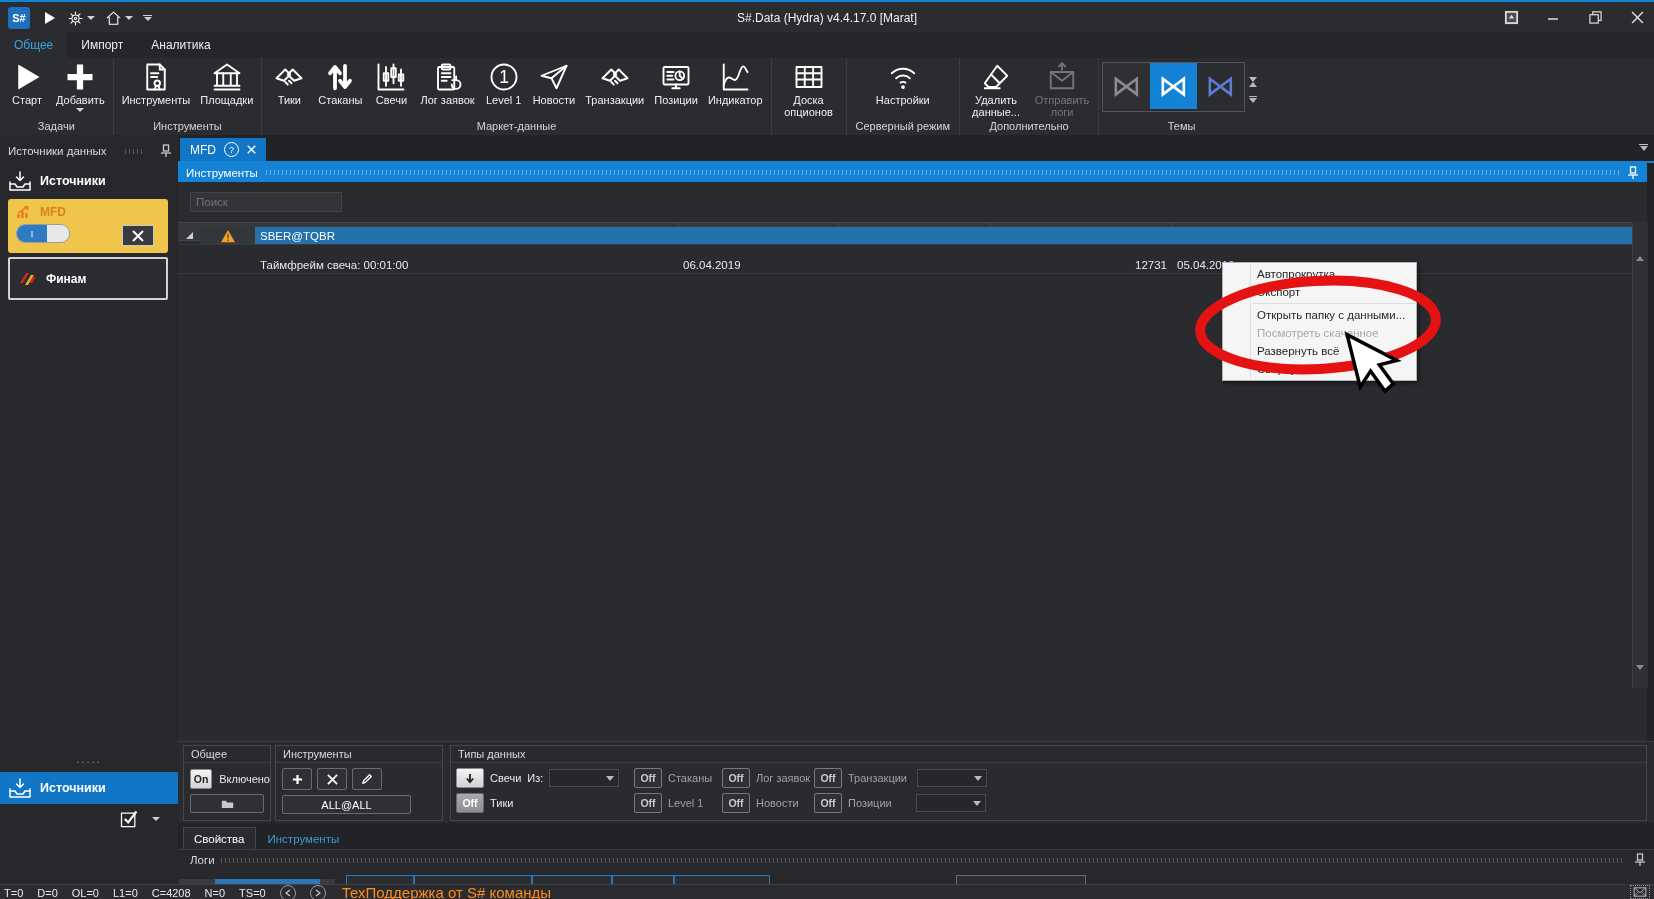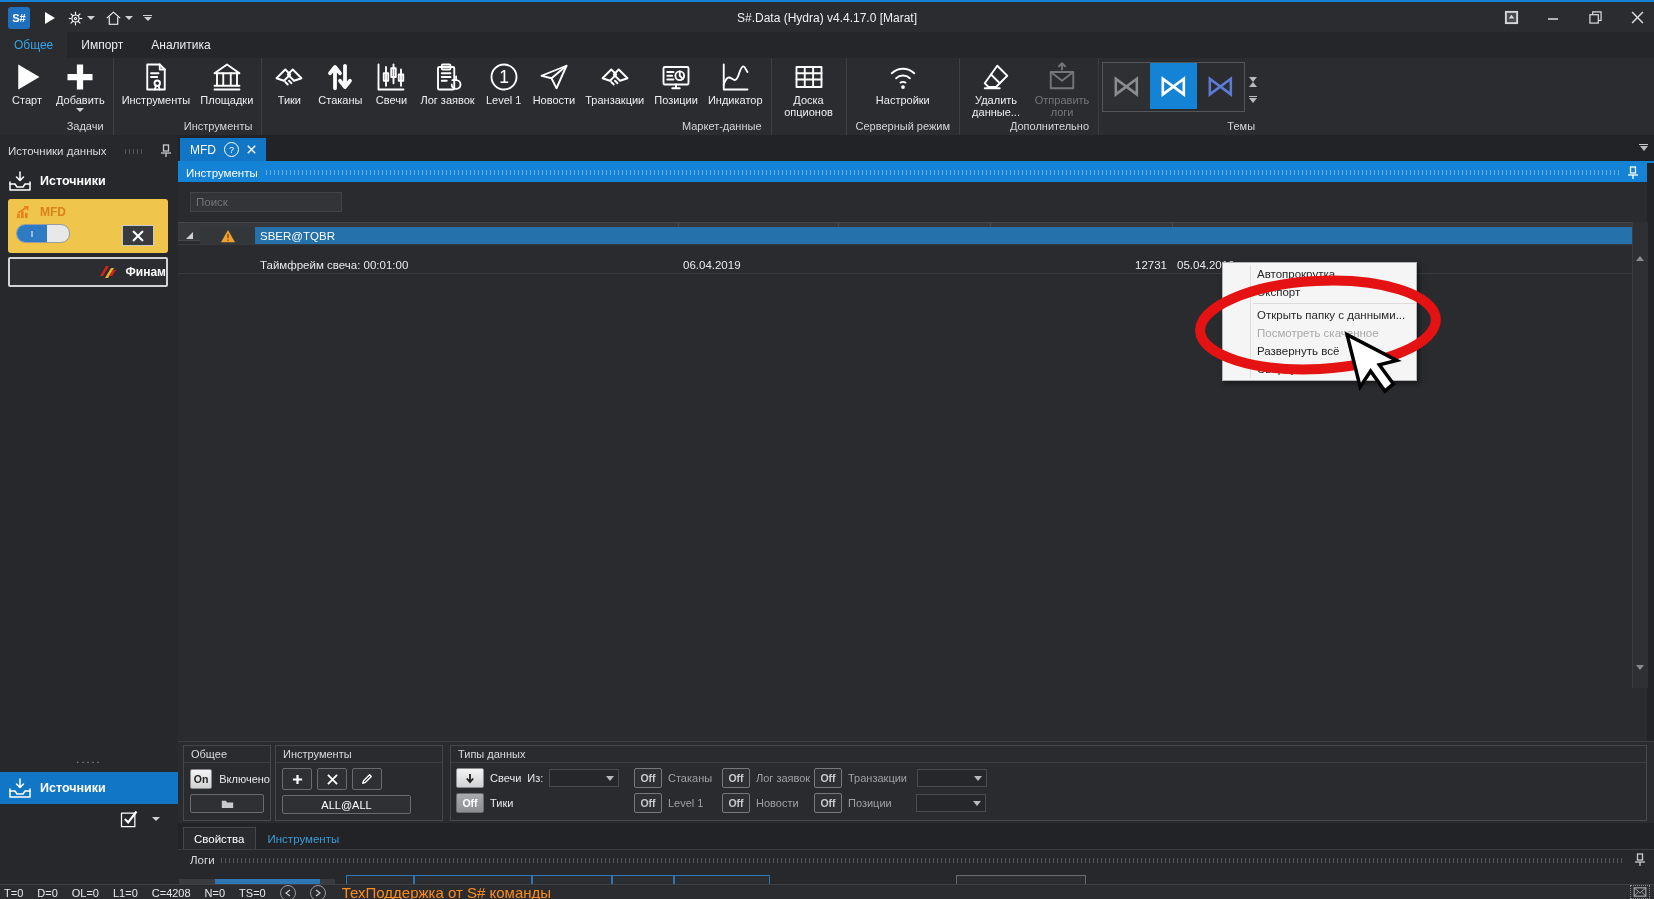--- a/index.html
+++ b/index.html
@@ -17,41 +17,41 @@
   .tb-title{position:absolute;left:0;right:0;text-align:center;font-size:12px;color:#f0f0f1;pointer-events:none;}
   .winbtns{position:absolute;right:4px;top:4px;display:flex;gap:16px;align-items:center;color:#dcdcde;}
   .winbtn{width:26px;height:22px;display:flex;align-items:center;justify-content:center;}
   
   .ribbon-tabs{position:absolute;left:0;top:32px;width:1654px;height:26px;background:#252629;display:flex;align-items:stretch;}
   .rtab{padding:0 14px;display:flex;align-items:center;font-size:12px;color:#ededee;}
   .rtab.active{background:#2b2c2f;color:#36a3e8;}
   .ribbon-body{position:absolute;left:0;top:58px;width:1654px;height:77px;background:#2b2c2f;border-bottom:1px solid #3c3d40;display:flex;}
   .rgroup{display:flex;flex-direction:column;border-right:1px solid #3d3e42;padding:0 3px;}
   .rgroup-btns{flex:1;display:flex;align-items:flex-start;justify-content:center;padding-top:2px;}
-  .rgroup-label{text-align:right;font-size:11px;color:#d4d5d8;padding:1px 6px 3px;white-space:nowrap;}
+  .rgroup-label{text-align:center;font-size:11px;color:#d4d5d8;padding:1px 6px 3px;white-space:nowrap;}
   .rbtn{display:flex;flex-direction:column;align-items:center;padding:2px 5px 0;min-width:38px;color:#efeff0;font-size:11px;line-height:1.1;text-align:center;white-space:pre-line;}
   .rbtn svg{width:30px;height:30px;margin-bottom:2px;}
   .rbtn.dis{color:#75767b;}
   .themes-box{display:flex;border:1px solid #55565a;margin-top:4px;height:48px;}
   .theme-tile{width:47px;height:46px;display:flex;align-items:center;justify-content:center;font-family:"DejaVu Sans",sans-serif;font-size:30px;line-height:1;}
   .spinners{display:flex;flex-direction:column;justify-content:space-between;padding:6px 4px;margin-top:4px;}
   .tri-up{width:0;height:0;border-left:4px solid transparent;border-right:4px solid transparent;border-bottom:5px solid #b9babd;}
   .tri-dn{width:0;height:0;border-left:4px solid transparent;border-right:4px solid transparent;border-top:5px solid #b9babd;}
   .collapse-arrow{position:absolute;right:8px;top:40px;}
   
   .sidebar{position:absolute;left:0;top:135px;width:178px;height:749px;background:#27282b;border-right:1px solid #3c3d40;}
   .side-header{position:absolute;left:0;top:5px;width:178px;height:22px;display:flex;align-items:center;color:#d8d9db;font-size:11.5px;padding-left:8px;box-sizing:border-box;gap:12px;}
   .dots-fill{flex:1;height:5px;margin:0 6px;background:repeating-linear-gradient(90deg,rgba(255,255,255,.22) 0 1px,transparent 1px 4px);}
   .src-item{position:absolute;left:0;width:178px;height:32px;display:flex;align-items:center;gap:8px;padding-left:8px;box-sizing:border-box;font-weight:bold;font-size:12.5px;color:#fff;}
   .mfd-card{position:absolute;left:8px;top:64px;width:160px;height:54px;background:#efc64b;border-radius:3px;padding:6px 8px;box-sizing:border-box;}
   .mfd-title{display:flex;align-items:center;gap:6px;color:#d8821c;font-weight:bold;font-size:12px;}
   .toggle{width:52px;height:17px;border-radius:9px;background:#e8e8e8;border:1px solid #9a9b9e;display:flex;overflow:hidden;margin-top:5px;}
   .toggle-on{width:30px;background:#2e7bc4;color:#fff;font-size:9px;display:flex;align-items:center;justify-content:center;}
   .xbtn{position:absolute;right:14px;bottom:7px;width:30px;height:19px;background:#3a3b3e;border:1px solid #c9cacc;display:flex;align-items:center;justify-content:center;}
-  .finam-card{position:absolute;left:8px;top:122px;width:160px;height:30px;background:#2c2d30;border:2px solid #d2d3d5;border-radius:2px;display:flex;align-items:center;gap:8px;padding-left:8px;box-sizing:border-box;color:#fff;font-weight:bold;justify-content:flex-end;}
+  .finam-card{position:absolute;left:8px;top:122px;width:160px;height:43px;background:#2c2d30;border:2px solid #d2d3d5;border-radius:2px;display:flex;align-items:center;gap:8px;padding-left:8px;box-sizing:border-box;color:#fff;font-weight:bold;}
   .splitter-dots{position:absolute;left:0;top:618px;width:178px;text-align:center;color:#9c9da0;letter-spacing:2px;font-size:11px;}
   .src-bottom{top:637px;background:#1176c6;}
   .side-check{position:absolute;right:18px;top:674px;display:flex;align-items:center;gap:10px;}
   
   .main{position:absolute;left:178px;top:135px;width:1476px;height:749px;background:#222326;}
   .doctab-row{position:absolute;left:0;top:3px;width:1476px;height:23px;}
   .doctab{position:absolute;left:2px;top:0;height:23px;background:#1176c6;color:#fff;display:flex;align-items:center;gap:8px;padding:0 10px;font-size:12px;}
   .doctab-underline{position:absolute;left:0;top:26px;width:1476px;height:2px;background:#1583d5;}
   .tab-list-icon{position:absolute;right:6px;top:6px;}
   .panel{position:absolute;left:0;top:28px;width:1469px;height:578px;background:#2a2b2e;}

